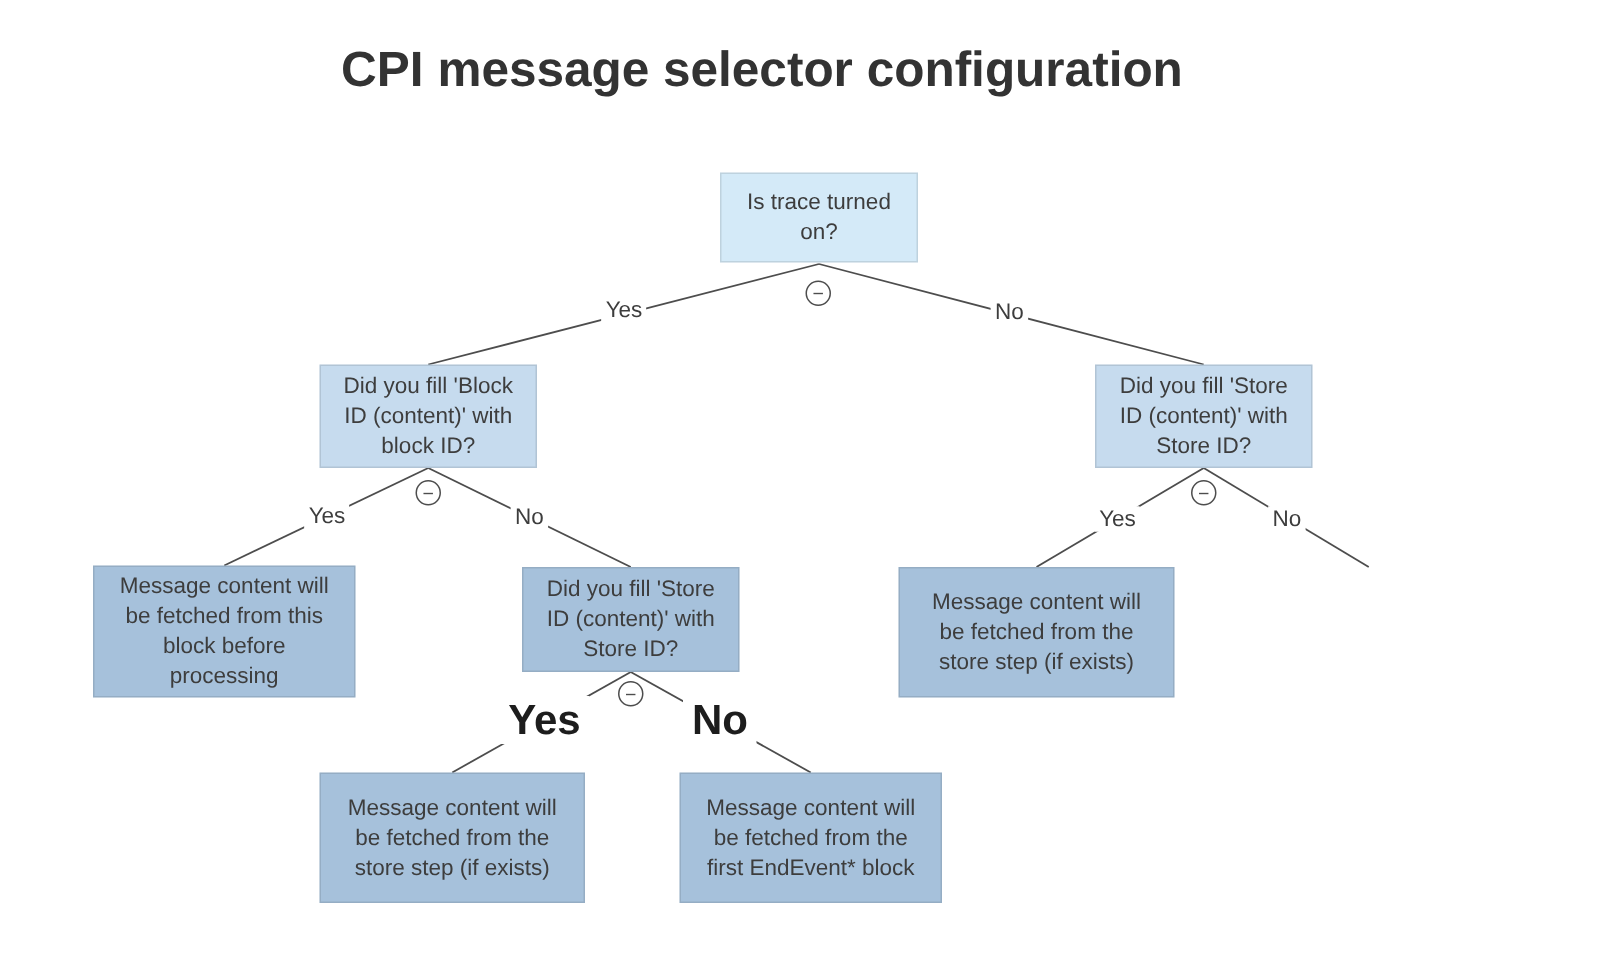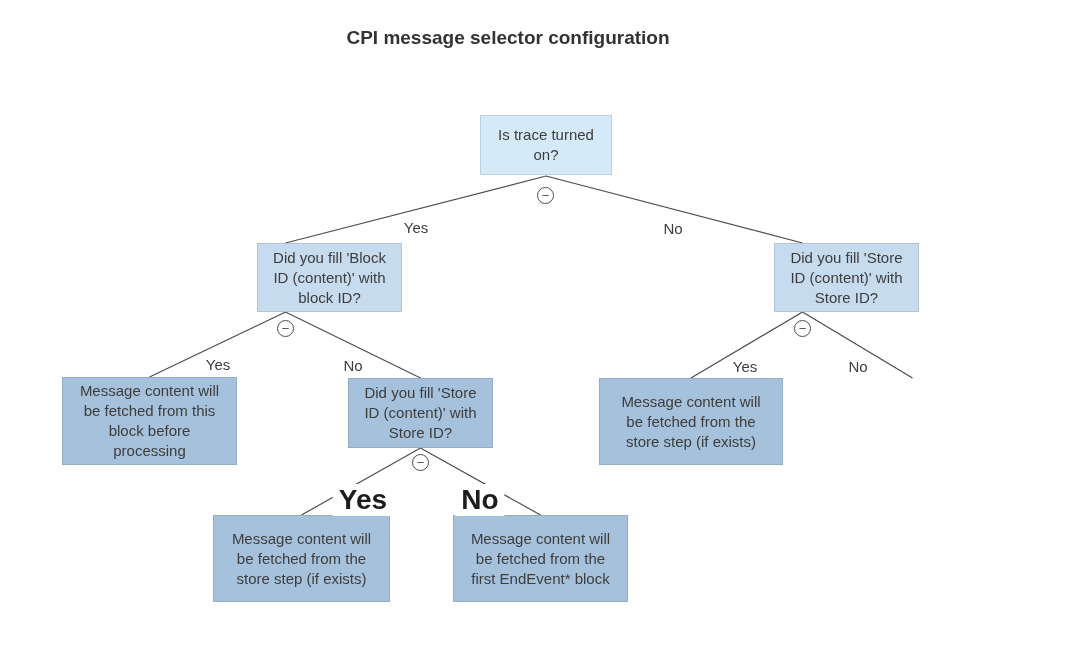--- a/index.html
+++ b/index.html
@@ -9,21 +9,21 @@
     height: 651px;
     background: var(--background, #ffffff);
     font-family: "Liberation Sans", "DejaVu Sans", sans-serif;
     overflow: hidden;
   }
   #diagram-title {
     position: absolute;
     left: 0; top: 27px;
     width: 1016px;
     text-align: center;
-    font-size: 19px;
+    font-size: 33px;
     font-weight: bold;
     color: var(--title_text, #333333);
     letter-spacing: 0;
   }
   #edges {
     position: absolute;
     left: 0; top: 0;
     width: 1073px; height: 651px;
   }
   #edges line {
@@ -38,42 +38,41 @@
     text-align: center;
     box-sizing: border-box;
     font-size: 15px;
     line-height: 20px;
     color: var(--text, #3d3d3d);
     padding: 2px 4px;
     border: 1px solid rgba(0,0,0,0.10);
   }
   .node .lbl { white-space: pre-line; }
   .fill-root   { background: var(--root_fill,   #d4eaf8); }
-  .fill-branch { background: var(--branch_fill, #c6dbee); margin-left: 44px; }
+  .fill-branch { background: var(--branch_fill, #c6dbee); }
   .fill-leaf   { background: var(--leaf_fill,   #a6c1db); }
 
   #n-root    { left: 480px; top: 115px; width: 132px; height: 60px; }
   #n-block   { left: 213px; top: 243px; width: 145px; height: 69px; }
   #n-store-r { left: 730px; top: 243px; width: 145px; height: 69px; }
   #f-ll      { left:  62px; top: 377px; width: 175px; height: 88px; }
   #n-store-l { left: 348px; top: 378px; width: 145px; height: 70px; }
   #f-rl      { left: 599px; top: 378px; width: 184px; height: 87px; }
   #f-rr      { left: 847px; top: 378px; width: 131px; height: 69px; }
   #f-bl      { left: 213px; top: 515px; width: 177px; height: 87px; }
   #f-br      { left: 453px; top: 515px; width: 175px; height: 87px; }
 
   .edge-label {
     position: absolute;
     transform: translate(-50%, -50%);
     background: var(--background, #ffffff);
     color: var(--text, #3d3d3d);
     font-size: 15px;
     padding: 0 3px;
     white-space: nowrap;
-    margin-top: 20px;
   }
   .edge-label.big {
     font-size: 28px;
     font-weight: bold;
     color: var(--text_strong, #1d1d1d);
     padding: 0 6px;
   }
   #lbl-trace-yes   { left: 416px; top: 207px; }
   #lbl-trace-no    { left: 673px; top: 208px; }
   #lbl-block-yes   { left: 218px; top: 344px; }

